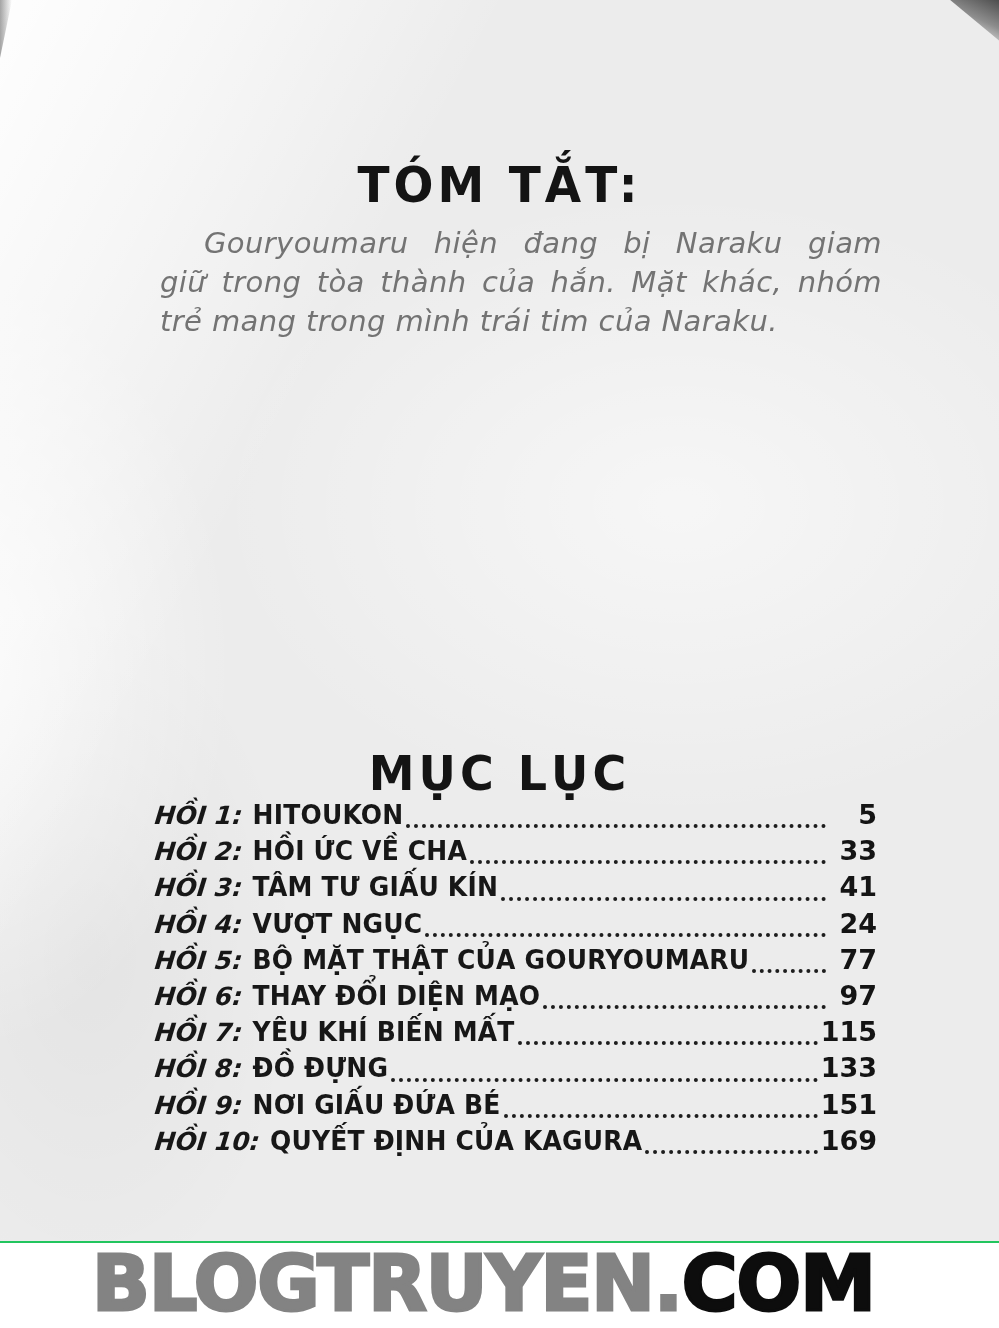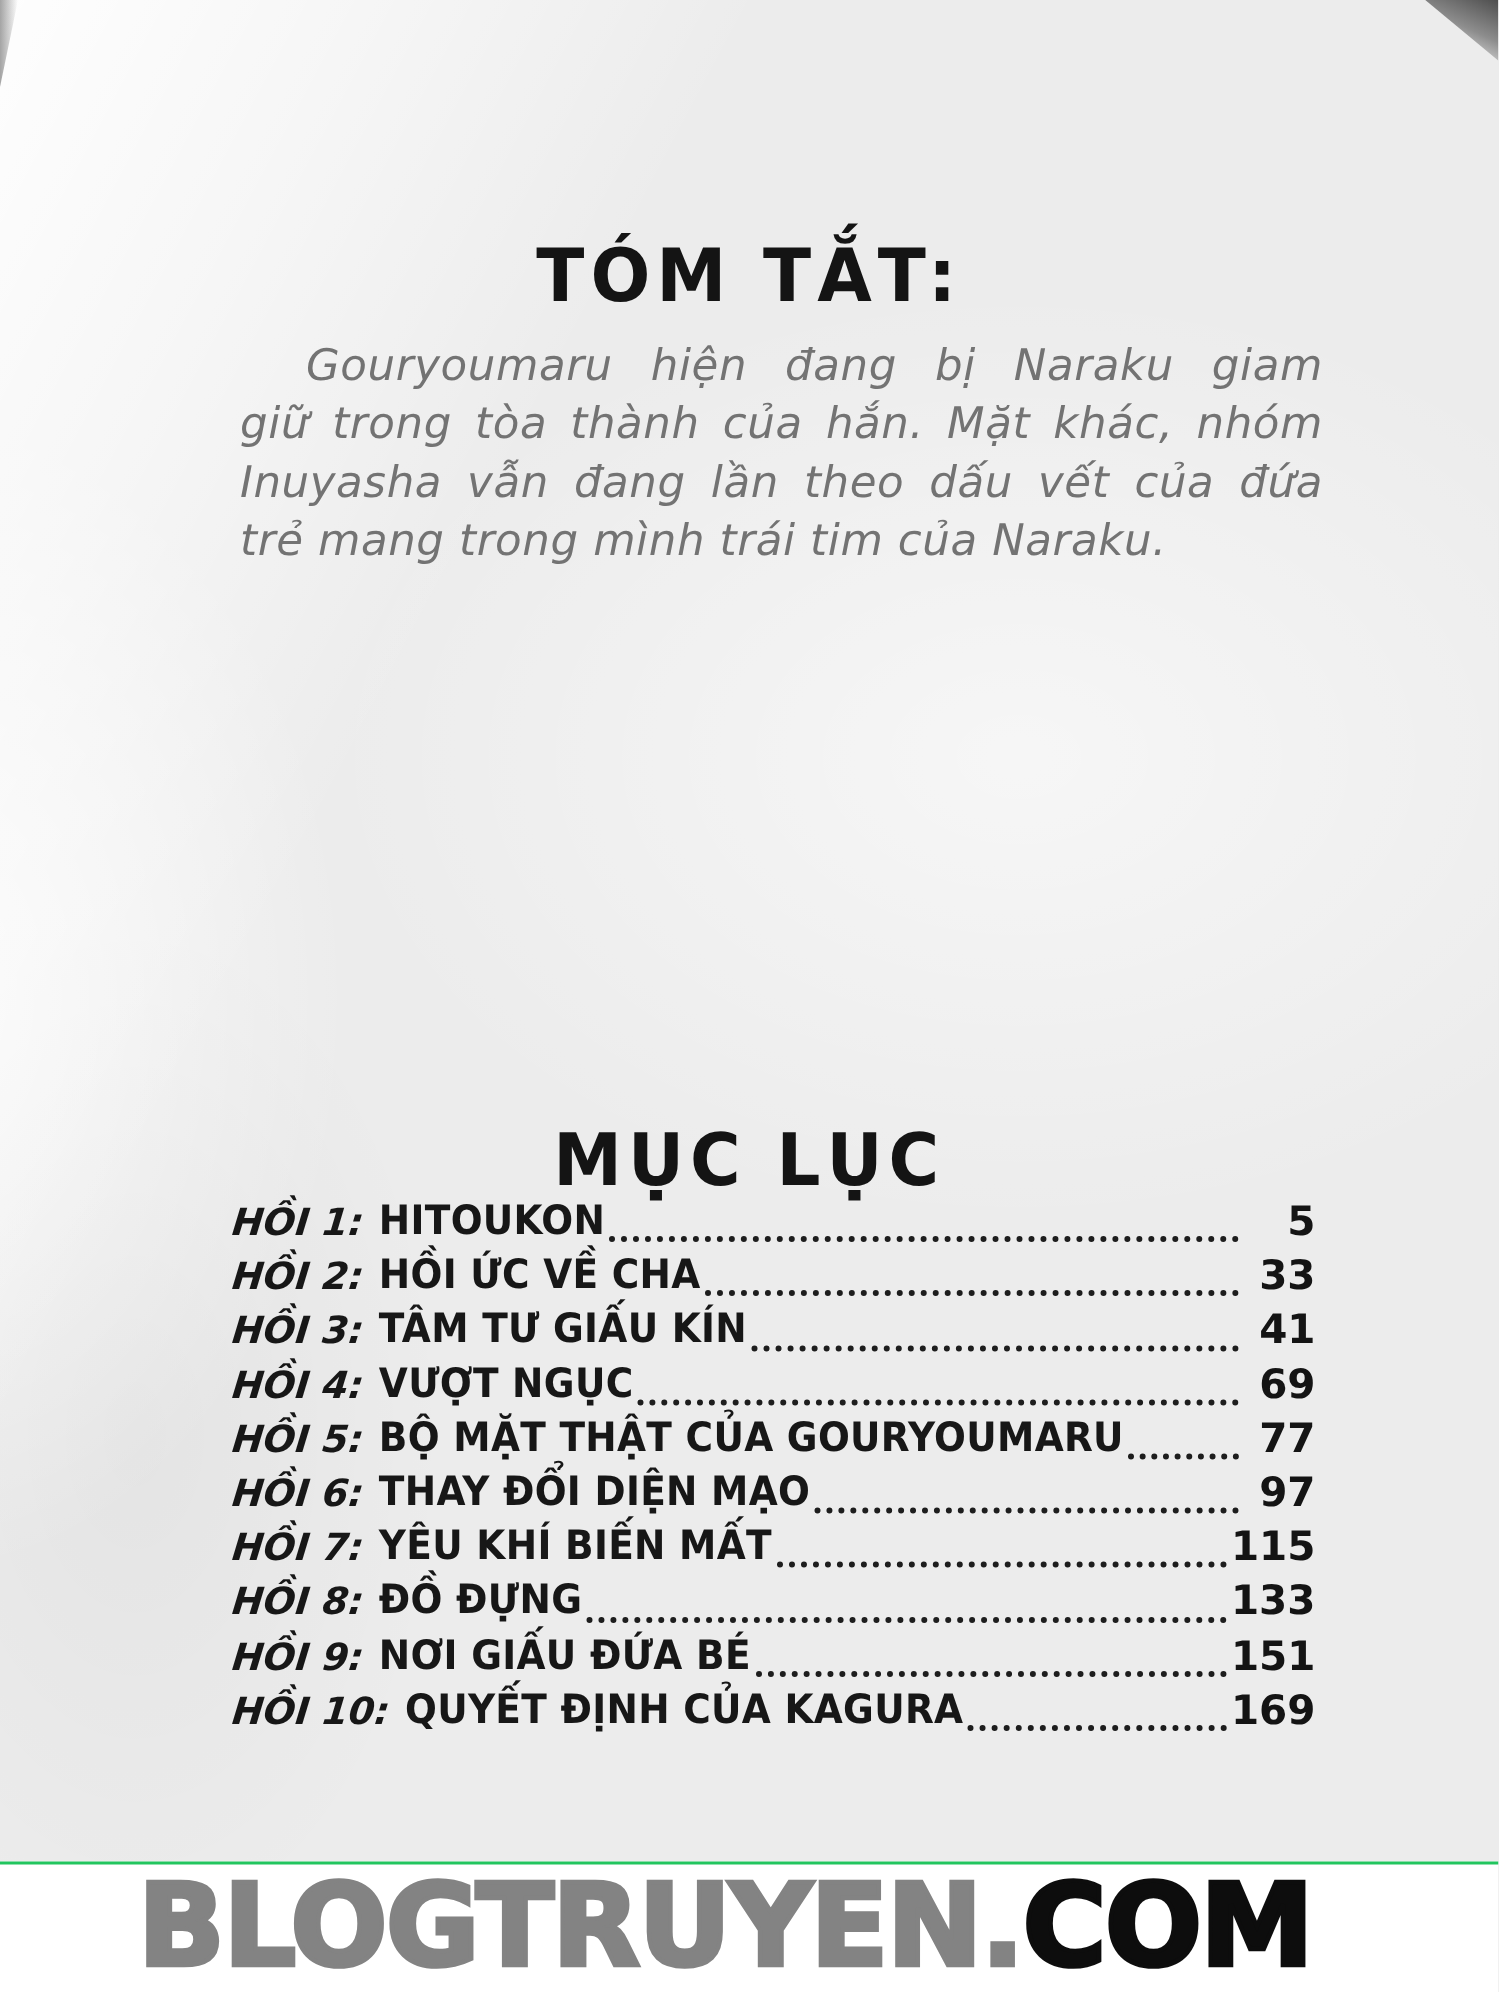--- a/index.html
+++ b/index.html
@@ -132,21 +132,20 @@
 
 <div class="page"></div>
 <div class="corner-tl"></div>
 <div class="corner-tr"></div>
 
 <h1 class="summary-title">TÓM TẮT:</h1>
 
 <div class="summary-text">
   <div class="sline first">Gouryoumaru hiện đang bị Naraku giam</div>
   <div class="sline">giữ trong tòa thành của hắn. Mặt khác, nhóm</div>
-  <div class="sline">Inuyasha vẫn đang lần theo dấu vết của đứa</div>
   <div class="sline last">trẻ mang trong mình trái tim của Naraku.</div>
 </div>
 
 <h2 class="toc-title">MỤC LỤC</h2>
 
 <div class="toc">
   <div class="toc-row">
     <span class="chapter-label">HỒI 1:</span>
     <span class="chapter-title">HITOUKON</span>
     <span class="leader"></span>
@@ -161,21 +160,21 @@
   <div class="toc-row">
     <span class="chapter-label">HỒI 3:</span>
     <span class="chapter-title">TÂM TƯ GIẤU KÍN</span>
     <span class="leader"></span>
     <span class="page-num">41</span>
   </div>
   <div class="toc-row">
     <span class="chapter-label">HỒI 4:</span>
     <span class="chapter-title">VƯỢT NGỤC</span>
     <span class="leader"></span>
-    <span class="page-num">69</span>
+    <span class="page-num">24</span>
   </div>
   <div class="toc-row">
     <span class="chapter-label">HỒI 5:</span>
     <span class="chapter-title">BỘ MẶT THẬT CỦA GOURYOUMARU</span>
     <span class="leader"></span>
     <span class="page-num">77</span>
   </div>
   <div class="toc-row">
     <span class="chapter-label">HỒI 6:</span>
     <span class="chapter-title">THAY ĐỔI DIỆN MẠO</span>

